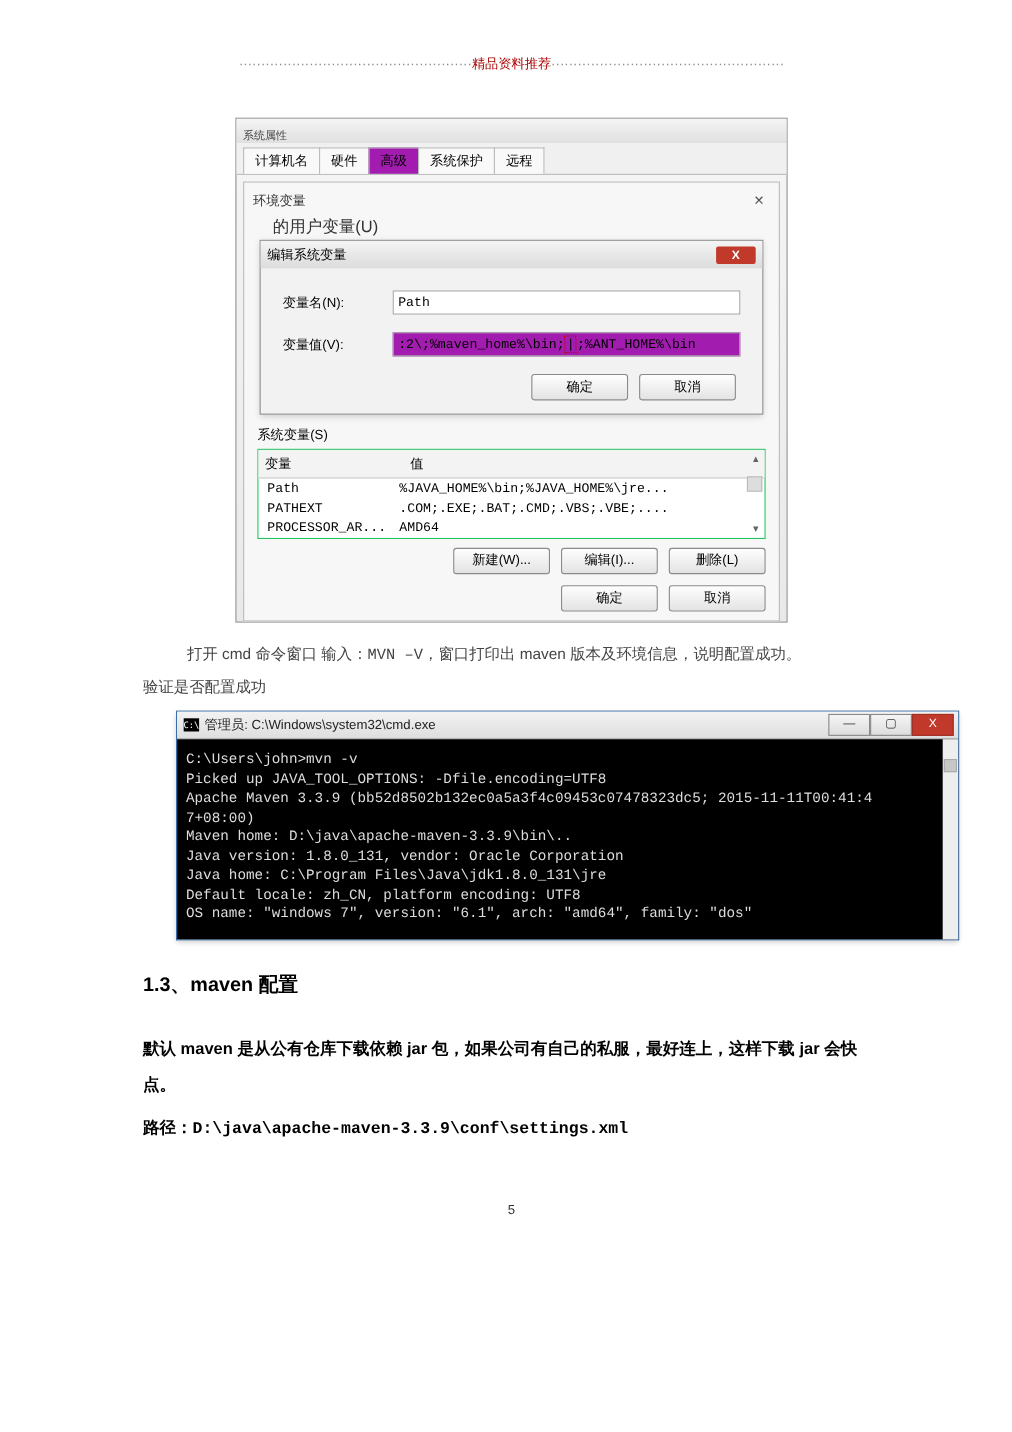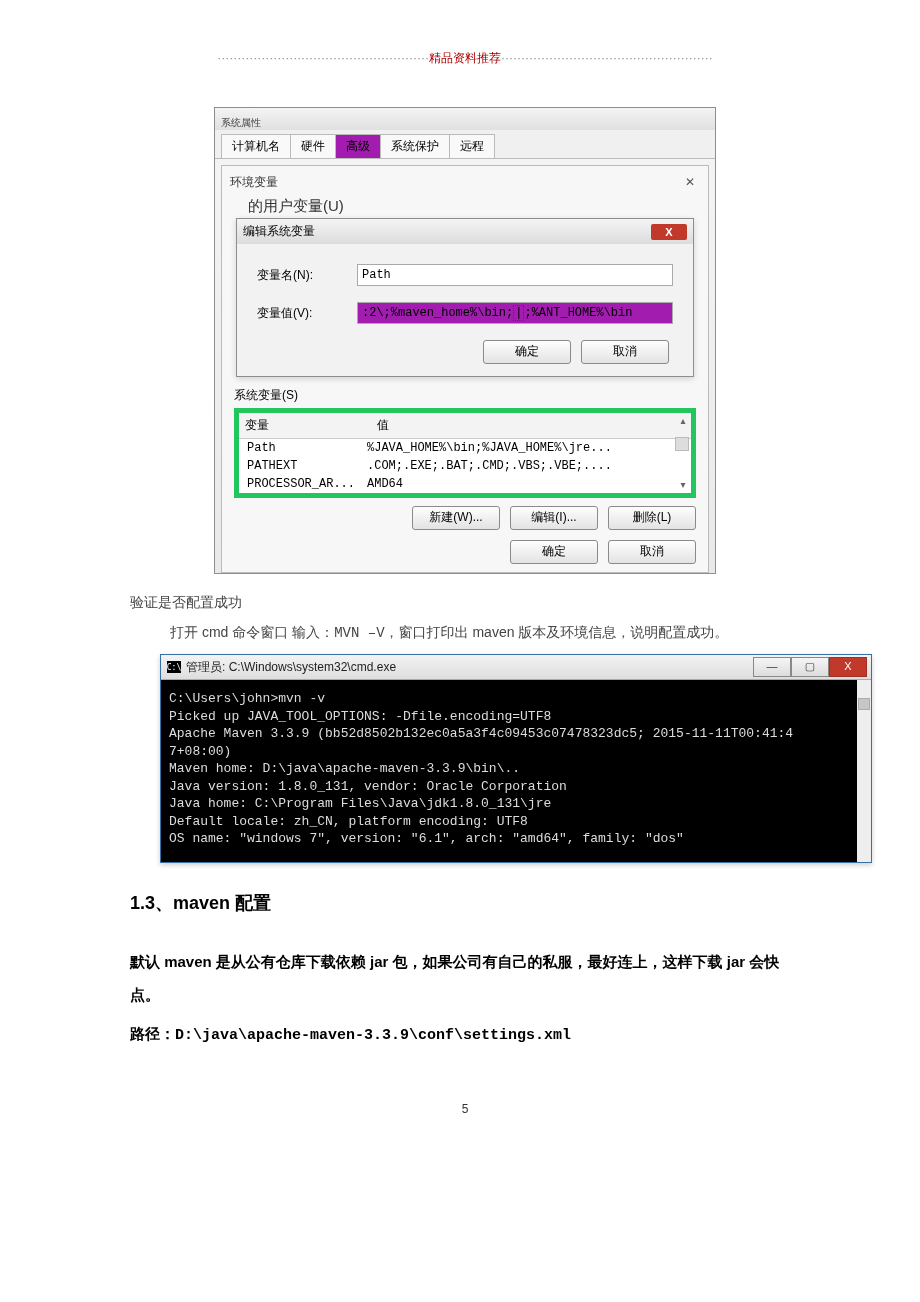--- a/index.html
+++ b/index.html
@@ -150,21 +150,21 @@
     border-radius:3px;
     text-align:center;
     line-height:20px;
     padding: 0 8px;
   }
   .sysvar-label {
     font-size:12px;
     margin: 6px 0 4px 4px;
   }
   .listframe {
-    border:5px solid #22c55e;
+    border:1px solid #22c55e;
     background:#fff;
     margin: 0 4px 8px 4px;
   }
   .listhead {
     display:flex;
     border-bottom:1px solid #ccc;
     background:#f3f3f3;
   }
   .listhead div {
     padding: 4px 6px;
@@ -376,25 +376,25 @@
         <div class="winbtn">删除(L)</div>
       </div>
 
       <div class="btn-row" style="margin-top:10px;">
         <div class="winbtn">确定</div>
         <div class="winbtn">取消</div>
       </div>
     </div>
   </div>
 
-  <div class="body-text">验证是否配置成功</div>
-
   <div class="body-text indent1">
     <span>打开 cmd 命令窗口 输入：</span><span class="monocall">MVN –V</span><span>，窗口打印出 maven 版本及环境信息，说明配置成功。</span>
   </div>
+
+  <div class="body-text">验证是否配置成功</div>
 
   <div class="cmdwin">
     <div class="cmdtitle">
       <div class="left">
         <span class="cmdicon">C:\</span>
         <span>管理员: C:\Windows\system32\cmd.exe</span>
       </div>
       <div class="winbtns">
         <div>—</div>
         <div>▢</div>

